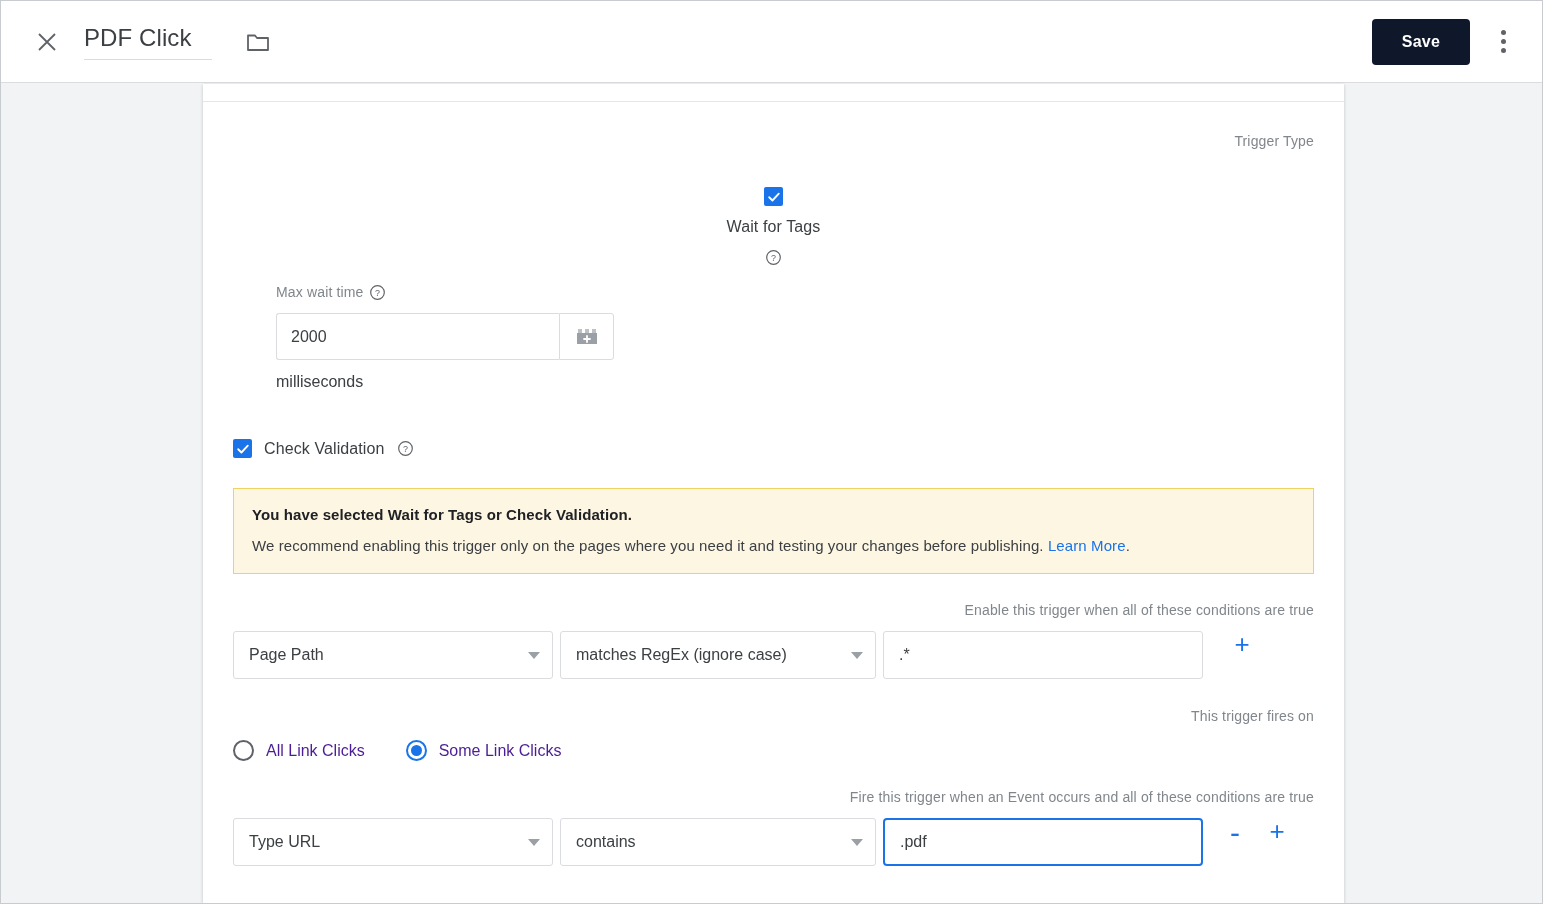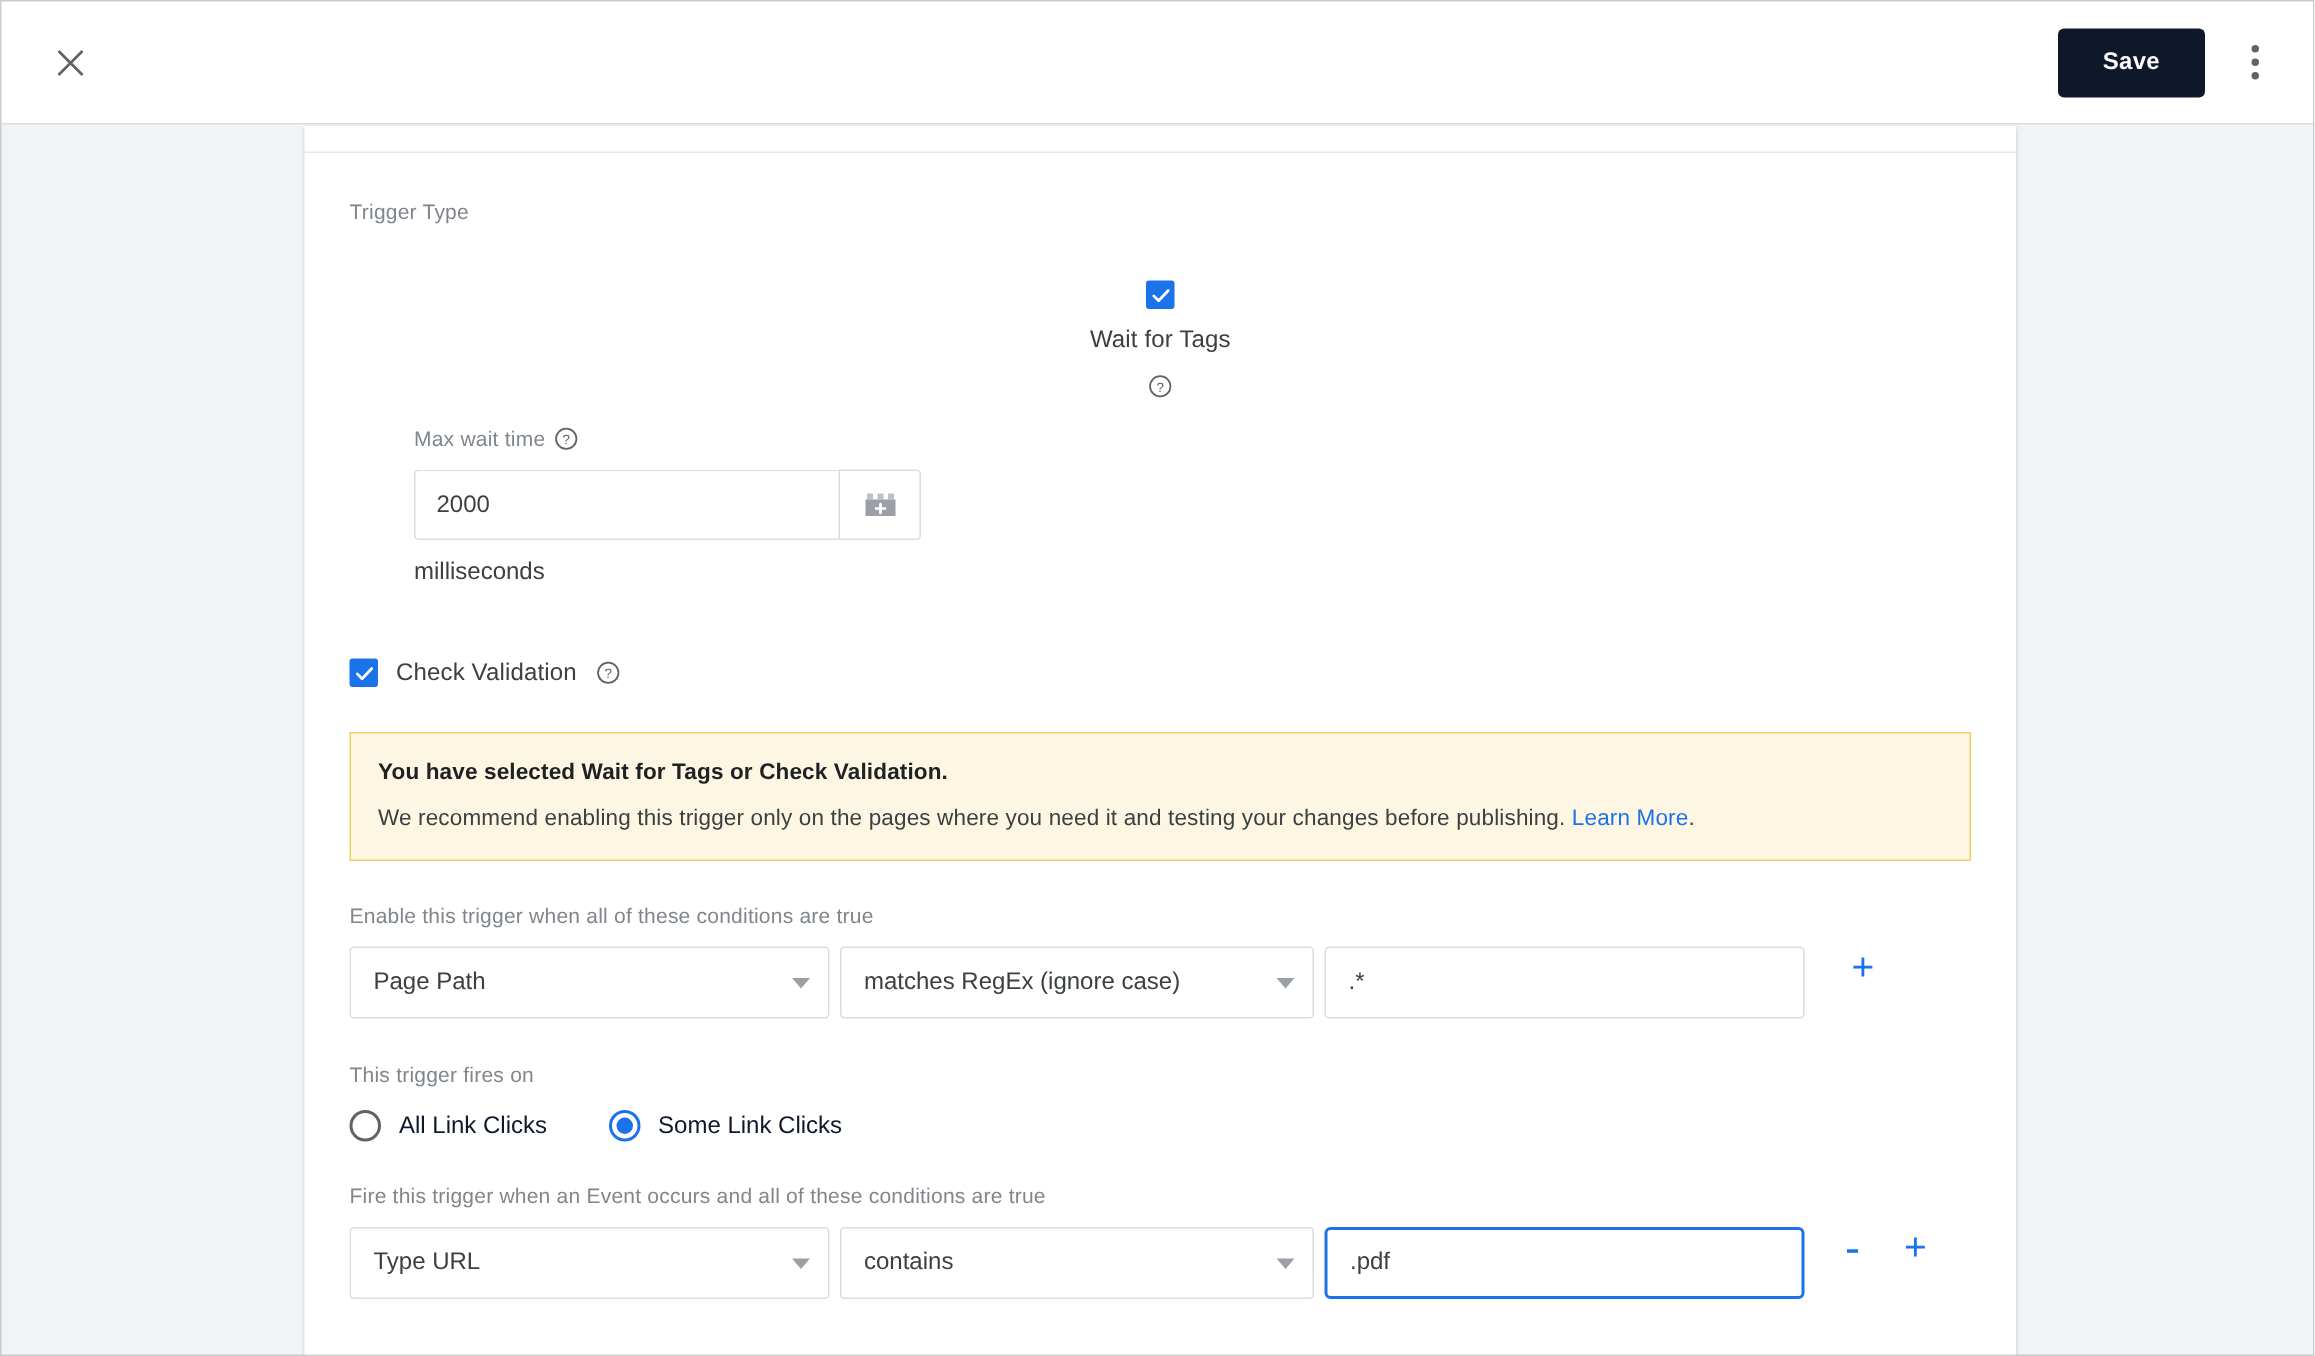--- a/index.html
+++ b/index.html
@@ -95,20 +95,21 @@
     height: 18px;
     border-bottom: 1px solid #e4e6e8;
   }
   .panel-body { padding: 0 30px; }
 
   
   .field-label {
     font-size: 14px;
     color: #80868b;
     letter-spacing: .15px;
+    text-align: right;
   }
   .help-icon {
     display: inline-flex;
     align-items: center; justify-content: center;
     width: 18px; height: 18px;
     vertical-align: middle;
     cursor: pointer;
   }
 
   
@@ -301,36 +302,44 @@
   }
   .radio.selected { border-color: #1a73e8; }
   .radio.selected i {
     width: 11px; height: 11px;
     border-radius: 50%;
     background: #1a73e8;
     display: block;
   }
   .radio-label {
     font-size: 16px;
-    color: #0f172a;
+    color: #4c1d95;
   }
 </style>
 </head>
 <body>
 
 <div id="app">
 
   <div class="header">
 
     <div class="close-btn">
       <svg width="22" height="22" viewBox="0 0 22 22">
         <path d="M3 3 L19 19 M19 3 L3 19" stroke="#5f6368" stroke-width="1.8" fill="none"></path>
       </svg>
     </div>
 
+    <div class="title-wrap">
+      <div class="doc-title">PDF Click</div>
+      <div class="folder-btn">
+        <svg width="24" height="22" viewBox="0 0 24 22">
+          <path d="M2 4.5h7l2 2.5h11v12H2z" fill="none" stroke="#5f6368" stroke-width="1.8" stroke-linejoin="round"></path>
+        </svg>
+      </div>
+    </div>
 
     <div class="header-right">
       <button class="save-button">Save</button>
       <div class="kebab-btn">
         <i></i>
         <i></i>
         <i></i>
       </div>
     </div>
   </div>

